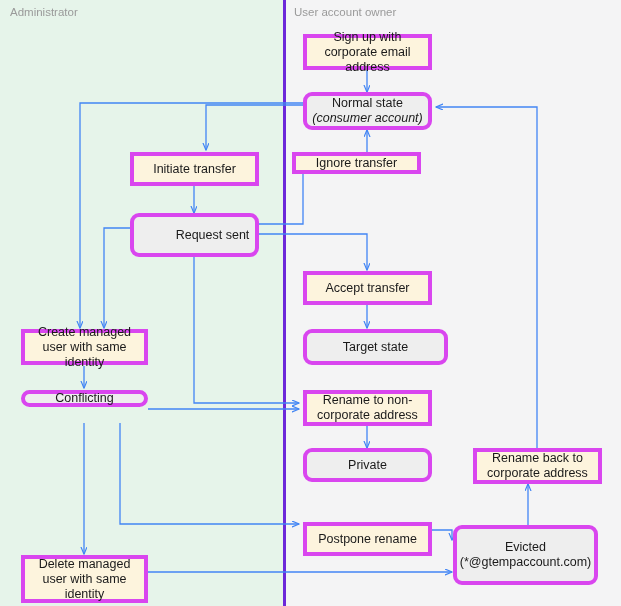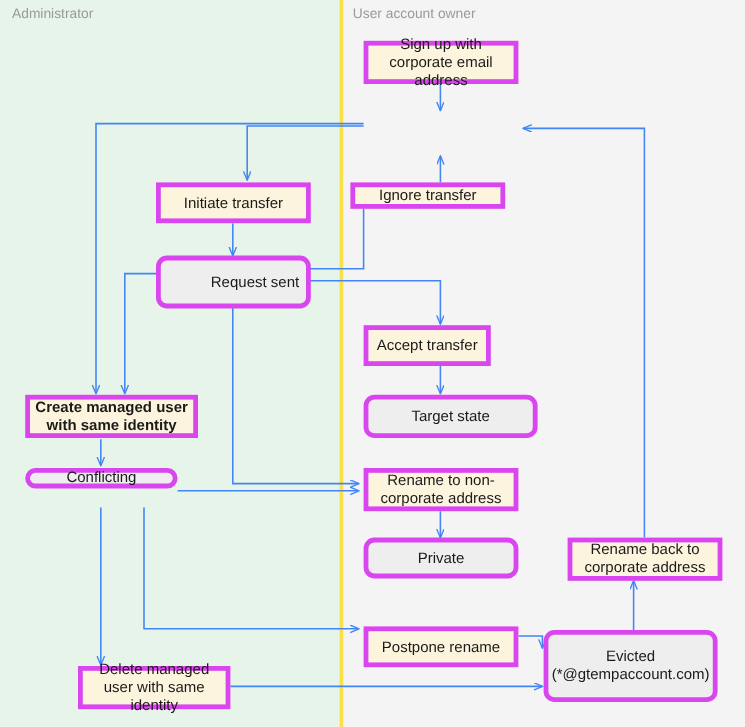--- a/index.html
+++ b/index.html
@@ -8,21 +8,21 @@
     background: #ffffff;
   }
   body {
     font-family: "Liberation Sans", sans-serif;
   }
   #canvas {
     position: relative;
     width: 621px;
     height: 606px;
     overflow: hidden;
-    background: #fde047;
+    background: #6d28d9;
   }
   .lane {
     position: absolute;
     top: 0;
     height: 606px;
   }
   #lane-admin {
     left: 0;
     width: 283px;
     background: #e6f4ea;
@@ -136,42 +136,45 @@
       <path d="M528,540 L528,484"></path>
 
       <path d="M537,448 L537,107 L436,107"></path>
     </g>
   </svg>
 
   <div class="node action" style="left:303px; top:34px; width:129px; height:36px;">
     <span class="txt">Sign up with corporate email address</span>
   </div>
 
+  <div class="node state" style="left:303px; top:92px; width:129px; height:38px;">
+    <span class="txt"><span>Normal state</span><span class="sub">(consumer account)</span></span>
+  </div>
 
   <div class="node action" style="left:130px; top:152px; width:129px; height:34px;">
     <span class="txt">Initiate transfer</span>
   </div>
 
   <div class="node action" style="left:292px; top:152px; width:129px; height:22px;">
     <span class="txt">Ignore transfer</span>
   </div>
 
   <div class="node state" style="left:130px; top:213px; width:129px; height:44px;padding-left:36px;">
     <span class="txt">Request sent</span>
   </div>
 
-  <div class="node action" style="left:303px; top:271px; width:106px; height:34px;">
+  <div class="node action" style="left:303px; top:271px; width:129px; height:34px;">
     <span class="txt">Accept transfer</span>
   </div>
 
   <div class="node state" style="left:303px; top:329px; width:145px; height:36px;">
     <span class="txt"><span>Target state</span></span>
   </div>
 
-  <div class="node action" style="left:21px; top:329px; width:144px; height:36px;font-weight:bold;">
+  <div class="node action" style="left:21px; top:329px; width:127px; height:36px;">
     <span class="txt">Create managed user with same identity</span>
   </div>
 
   <div class="node state" style="left:21px; top:390px; width:127px; height:17px;">
     <span class="txt">Conflicting</span>
   </div>
 
   <div class="node action" style="left:303px; top:390px; width:129px; height:36px;">
     <span class="txt">Rename to non-corporate address</span>
   </div>
@@ -185,17 +188,17 @@
   </div>
 
   <div class="node action" style="left:303px; top:522px; width:129px; height:34px;">
     <span class="txt">Postpone rename</span>
   </div>
 
   <div class="node state" style="left:453px; top:525px; width:145px; height:60px;">
     <span class="txt"><span>Evicted</span><span class="sub" style="font-style:normal;">(*@gtempaccount.com)</span></span>
   </div>
 
-  <div class="node action" style="left:21px; top:555px; width:127px; height:36px;margin-left:44px;">
+  <div class="node action" style="left:21px; top:555px; width:127px; height:48px;">
     <span class="txt">Delete managed user with same identity</span>
   </div>
 
 </div>
 
 </body></html>

